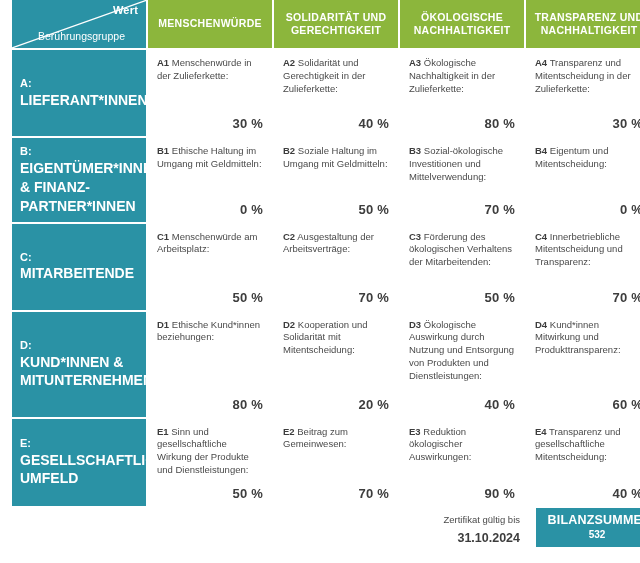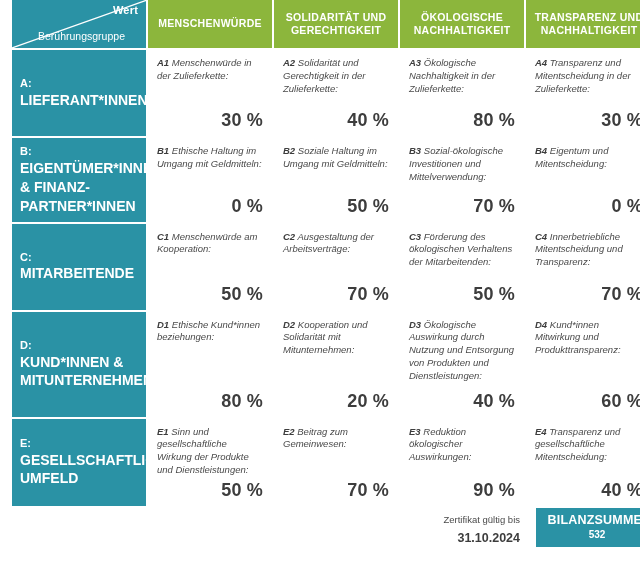--- a/index.html
+++ b/index.html
@@ -107,31 +107,30 @@
     padding: 7px 9px 4px 9px;
     border-top: 2px solid #ffffff;
     border-left: 2px solid #ffffff;
     box-sizing: border-box;
     position: relative;
   }
   td.cell .ctext {
     font-size: 9.5px;
     line-height: 1.35;
     color: #4a4a4a;
-    font-style: italic;
   }
   td.cell .ccode {
     font-weight: bold;
     color: #3d3d3d;
   }
   td.cell .cval {
     position: absolute;
     right: 9px;
     bottom: 5px;
-    font-size: 18px;
+    font-size: 13px;
     font-weight: bold;
     color: #3d3d3d;
     letter-spacing: .2px;
   }
 
   
   .footer {
     width: 640px;
     height: 63px;
     position: relative;
@@ -262,21 +261,21 @@
           <div class="cval">0 %</div>
         </td>
       </tr>
 
       <tr style="height:88px">
         <td class="rowlabel">
           <span class="rl-key">C:</span>
           <span class="rl-name">MITARBEITENDE</span>
         </td>
         <td class="cell">
-          <div class="ctext"><span class="ccode">C1</span> <span>Menschenwürde am Kooperation:</span></div>
+          <div class="ctext"><span class="ccode">C1</span> <span>Menschenwürde am Arbeitsplatz:</span></div>
           <div class="cval">50 %</div>
         </td>
         <td class="cell">
           <div class="ctext"><span class="ccode">C2</span> <span>Ausgestaltung der Arbeitsverträge:</span></div>
           <div class="cval">70 %</div>
         </td>
         <td class="cell">
           <div class="ctext"><span class="ccode">C3</span> <span>Förderung des ökologischen Verhaltens der Mitarbeitenden:</span></div>
           <div class="cval">50 %</div>
         </td>
@@ -289,21 +288,21 @@
       <tr style="height:107px">
         <td class="rowlabel">
           <span class="rl-key">D:</span>
           <span class="rl-name">KUND*INNEN &amp; MITUNTERNEHMEN</span>
         </td>
         <td class="cell">
           <div class="ctext"><span class="ccode">D1</span> <span>Ethische Kund*innen beziehungen:</span></div>
           <div class="cval">80 %</div>
         </td>
         <td class="cell">
-          <div class="ctext"><span class="ccode">D2</span> <span>Kooperation und Solidarität mit Mitunternehmen:</span></div>
+          <div class="ctext"><span class="ccode">D2</span> <span>Kooperation und Solidarität mit Mitentscheidung:</span></div>
           <div class="cval">20 %</div>
         </td>
         <td class="cell">
           <div class="ctext"><span class="ccode">D3</span> <span>Ökologische Auswirkung durch Nutzung und Entsorgung von Produkten und Dienstleistungen:</span></div>
           <div class="cval">40 %</div>
         </td>
         <td class="cell">
           <div class="ctext"><span class="ccode">D4</span> <span>Kund*innen Mitwirkung und Produkttransparenz:</span></div>
           <div class="cval">60 %</div>
         </td>

